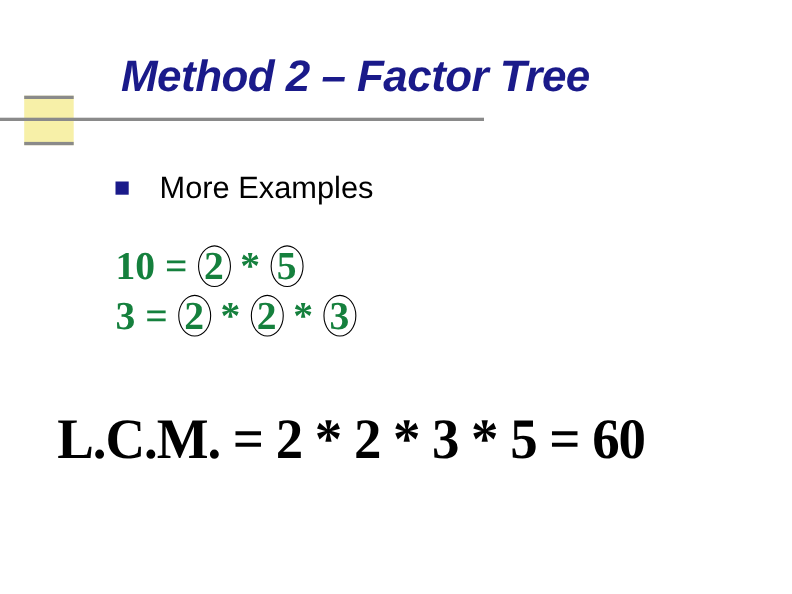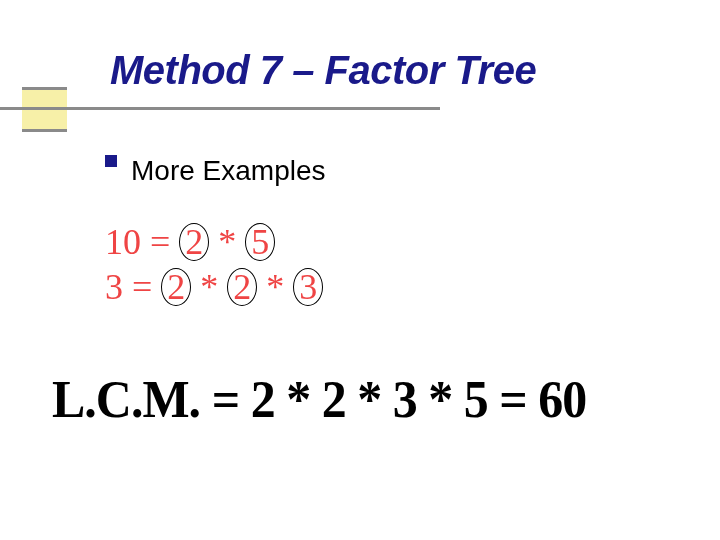--- a/index.html
+++ b/index.html
@@ -62,44 +62,44 @@
     width: 45px;
     height: 3px;
     background: #8a8a8a;
     z-index: 1;
   }
   .bullet-row {
     position: absolute;
     left: 105px;
     top: 155px;
     display: flex;
-    align-items: flex-start;
-    gap: 14px;
+    align-items: center;
+    gap: 28px;
   }
   .bullet-square {
     width: 12px;
     height: 12px;
     background: #1a1a8a;
     flex-shrink: 0;
   }
   .bullet-text {
     font-size: 28px;
     color: #000000;
     font-family: Verdana, Geneva, sans-serif;
   }
   .math-area {
     position: absolute;
     left: 105px;
     top: 220px;
     font-family: "Times New Roman", Times, serif;
   }
   .eq-line {
     font-size: 36px;
-    font-weight: normal;
-    color: #ef4444;
+    font-weight: bold;
+    color: #15803d;
     line-height: 1.25;
     white-space: nowrap;
     position: relative;
   }
   .eq-line .num { display:inline-block; }
   .eq-line .ast { font-family: "Times New Roman", serif; }
   .circle {
     display: inline-block;
     border: 1.5px solid #000;
     border-radius: 50%;
@@ -125,21 +125,21 @@
 </head>
 <body>
 
 <div class="slide">
 
   <div class="accent-box"></div>
   <div class="accent-bar-top"></div>
   <div class="accent-bar-bottom"></div>
 
   <div class="title-area">
-    <div class="title">Method 7 – Factor Tree</div>
+    <div class="title">Method 2 – Factor Tree</div>
   </div>
   <div class="title-underline"></div>
 
   <div class="bullet-row">
     <div class="bullet-square"></div>
     <div class="bullet-text">More Examples</div>
   </div>
 
   <div class="math-area">
     <div class="eq-line">

